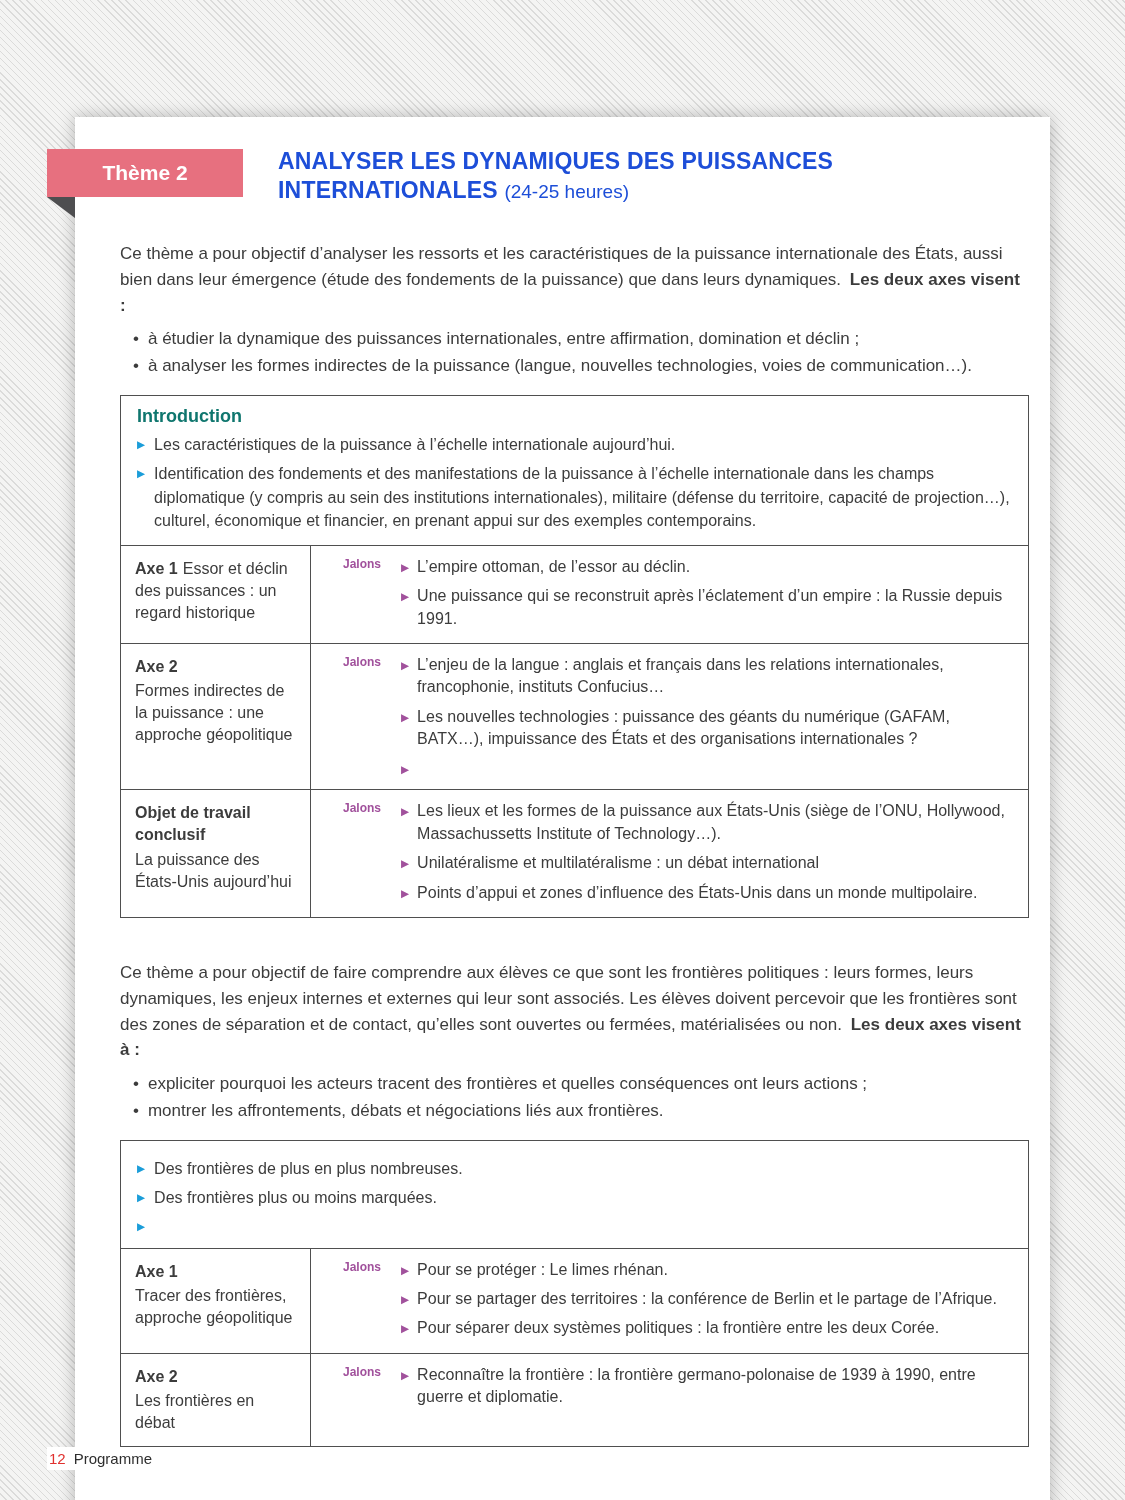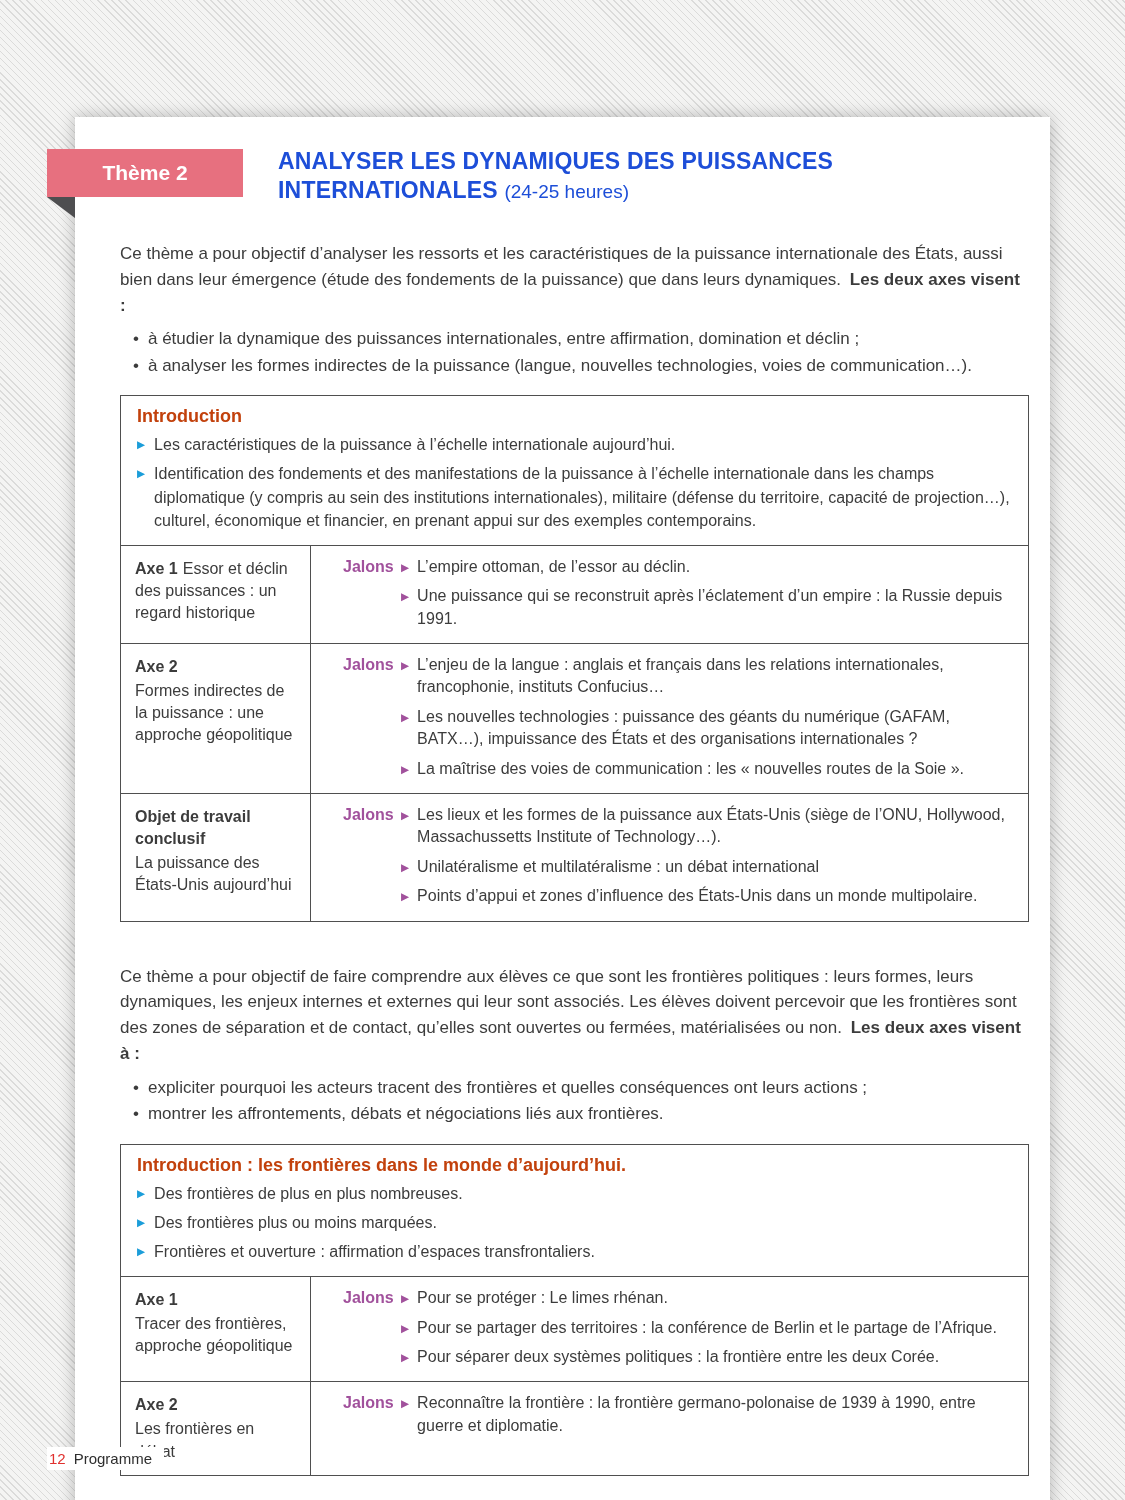--- a/index.html
+++ b/index.html
@@ -37,39 +37,39 @@
 
   .para { margin:14px 0 0 0; font-size:17px; line-height:1.52; }
   .pbold { font-weight:bold; margin-left:4px; }
 
   .bullets { margin:8px 0 0 13px; }
   .bullet  { display:flex; gap:9px; font-size:17px; line-height:1.55; }
   .bullet .dot { flex:0 0 auto; }
 
   .ptable { border:1px solid #4f4f4f; margin-top:16px; background:#fff; }
   .tintro { padding:10px 16px 13px 16px; border-bottom:1px solid #4f4f4f; }
-  .tintro-title { color:#c2410c; font-size:18px; font-weight:bold; margin-bottom:4px; }
+  .tintro-title { color:#0f766e; font-size:18px; font-weight:bold; margin-bottom:4px; }
   .iitem { display:flex; gap:9px; font-size:16px; line-height:1.45; margin-top:6px; }
 
   .arr { flex:0 0 auto; font-size:10.5px; padding-top:4px; }
   .arr.blue   { color:#1b9dd9; }
   .arr.purple { color:#a1519c; }
 
   .trow { display:flex;gap:16px; }
   .trow + .trow { border-top:1px solid #4f4f4f; }
   .cl {
     flex:0 0 190px; box-sizing:border-box; border-right:1px solid #4f4f4f;
     padding:12px 14px; font-size:16px; line-height:1.38;
   }
   .cl .axe-h { font-weight:bold; }
   .cl.inline .axe-h { margin-right:5px; }
   .cl.block  .axe-h { display:block; margin-bottom:2px; }
   .cl .axe-t { font-weight:normal; }
   .cr { flex:1; display:flex; padding:10px 14px 13px 16px; }
-  .jl { flex:0 0 58px; color:#a1519c; font-weight:bold; font-size:16px; line-height:1.4; }
+  .jl { flex:0 0 58px; color:#a1519c; font-weight:bold; font-size:12px; line-height:1.4; }
   .jitems { flex:1; display:flex; flex-direction:column; gap:7px; }
   .jitem  { display:flex; gap:8px; font-size:16px; line-height:1.4; }
 
   .footer {
     position:absolute; left:47px; top:1447px; display:flex; gap:8px;
     font-size:15px; font-weight:normal; background:#ffffff; padding:3px 12px 3px 2px;
   }
   .pnum { color:#e0312e; }
   .plabel { color:#2e2e2e; }
 </style>
@@ -150,21 +150,20 @@
             <div class="jitem">
               <span class="arr purple">▶</span>
               <span>L’enjeu de la langue : anglais et français dans les relations internationales, francophonie, instituts Confucius…</span>
             </div>
             <div class="jitem">
               <span class="arr purple">▶</span>
               <span>Les nouvelles technologies : puissance des géants du numérique (GAFAM, BATX…), impuissance des États et des organisations internationales ?</span>
             </div>
             <div class="jitem">
               <span class="arr purple">▶</span>
-              <span>La maîtrise des voies de communication : les « nouvelles routes de la Soie ».</span>
             </div>
           </div>
         </div>
       </div>
 
       <div class="trow">
         <div class="cl block">
           <span class="axe-h">Objet de travail conclusif</span>
           <span class="axe-t">La puissance des États-Unis aujourd’hui</span>
         </div>
@@ -202,32 +201,30 @@
         <span>expliciter pourquoi les acteurs tracent des frontières et quelles conséquences ont leurs actions ;</span>
       </div>
       <div class="bullet">
         <span class="dot">•</span>
         <span>montrer les affrontements, débats et négociations liés aux frontières.</span>
       </div>
     </div>
 
     <div class="ptable">
       <div class="tintro">
-        <div class="tintro-title">Introduction : les frontières dans le monde d’aujourd’hui.</div>
         <div class="iitem">
           <span class="arr blue">▶</span>
           <span>Des frontières de plus en plus nombreuses.</span>
         </div>
         <div class="iitem">
           <span class="arr blue">▶</span>
           <span>Des frontières plus ou moins marquées.</span>
         </div>
         <div class="iitem">
           <span class="arr blue">▶</span>
-          <span>Frontières et ouverture : affirmation d’espaces transfrontaliers.</span>
         </div>
       </div>
 
       <div class="trow">
         <div class="cl block">
           <span class="axe-h">Axe 1</span>
           <span class="axe-t">Tracer des frontières, approche géopolitique</span>
         </div>
         <div class="cr">
           <span class="jl">Jalons</span>

